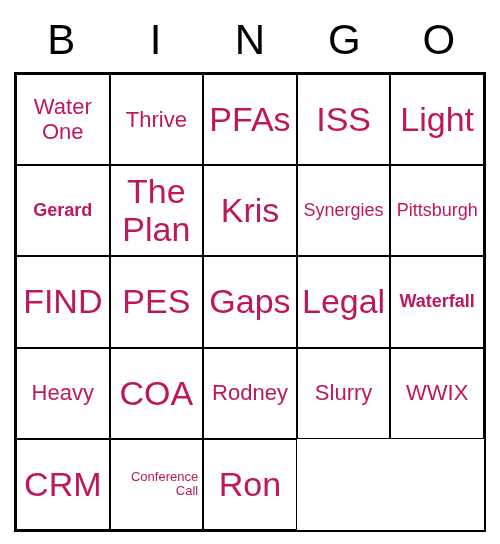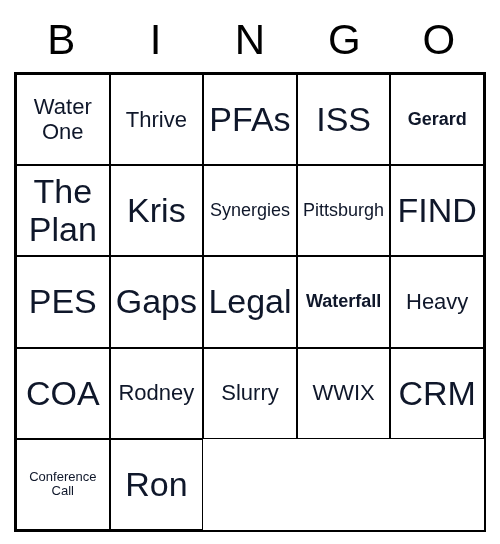--- a/index.html
+++ b/index.html
@@ -35,45 +35,46 @@
       height: 460px;
       border: 2px solid #000;
     }
     .cell {
       border: 1px solid #000;
       display: flex;
       align-items: center;
       justify-content: center;
       text-align: center;
       padding: 4px;
-      color: #0f172a;
+      color: #be185d;
       line-height: 1.1;
     }
     .fs-large { font-size: 34px; }
     .fs-med { font-size: 22px; }
     .fs-small { font-size: 18px; font-weight: bold; }
     .fs-xs { font-size: 18px; }
-    .fs-xxs { font-size: 13px; }
+    .fs-xxs { font-size: 13px; text-align: right; }
   </style>
 </head>
 <body>
 
 <div class="header-row">
   <div class="header-cell">B</div>
   <div class="header-cell">I</div>
   <div class="header-cell">N</div>
   <div class="header-cell">G</div>
   <div class="header-cell">O</div>
 </div>
 
 <div class="grid">
   <div class="cell fs-med">Water One</div>
   <div class="cell fs-med">Thrive</div>
   <div class="cell fs-large">PFAs</div>
   <div class="cell fs-large">ISS</div>
+  <div class="cell fs-large">Light</div>
   <div class="cell fs-small">Gerard</div>
   <div class="cell fs-large">The Plan</div>
   <div class="cell fs-large">Kris</div>
   <div class="cell fs-xs">Synergies</div>
   <div class="cell fs-xs">Pittsburgh</div>
   <div class="cell fs-large">FIND</div>
   <div class="cell fs-large">PES</div>
   <div class="cell fs-large">Gaps</div>
   <div class="cell fs-large">Legal</div>
   <div class="cell fs-small">Waterfall</div>

